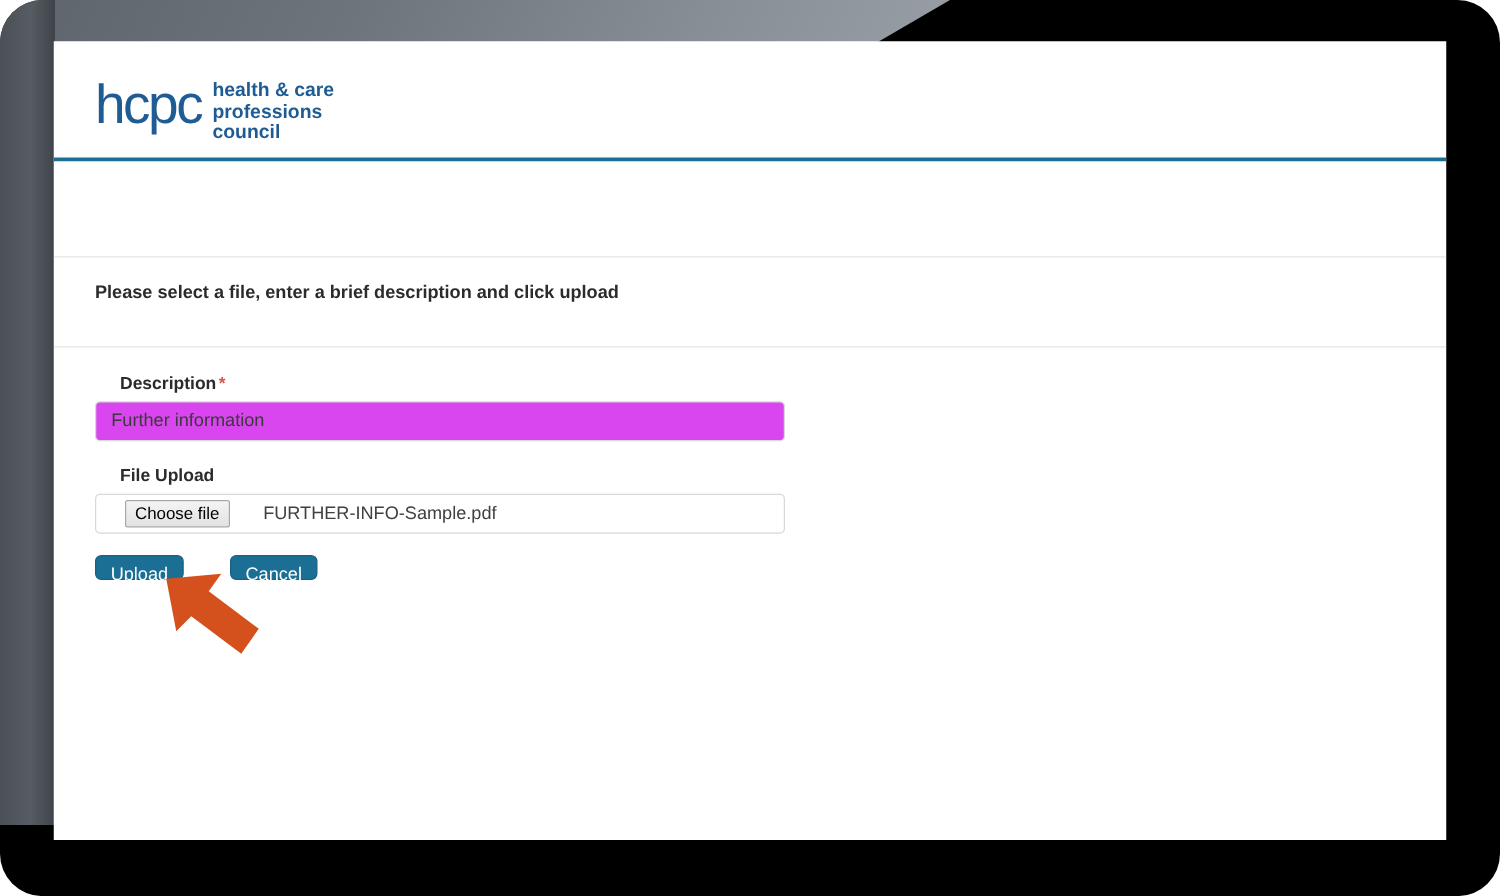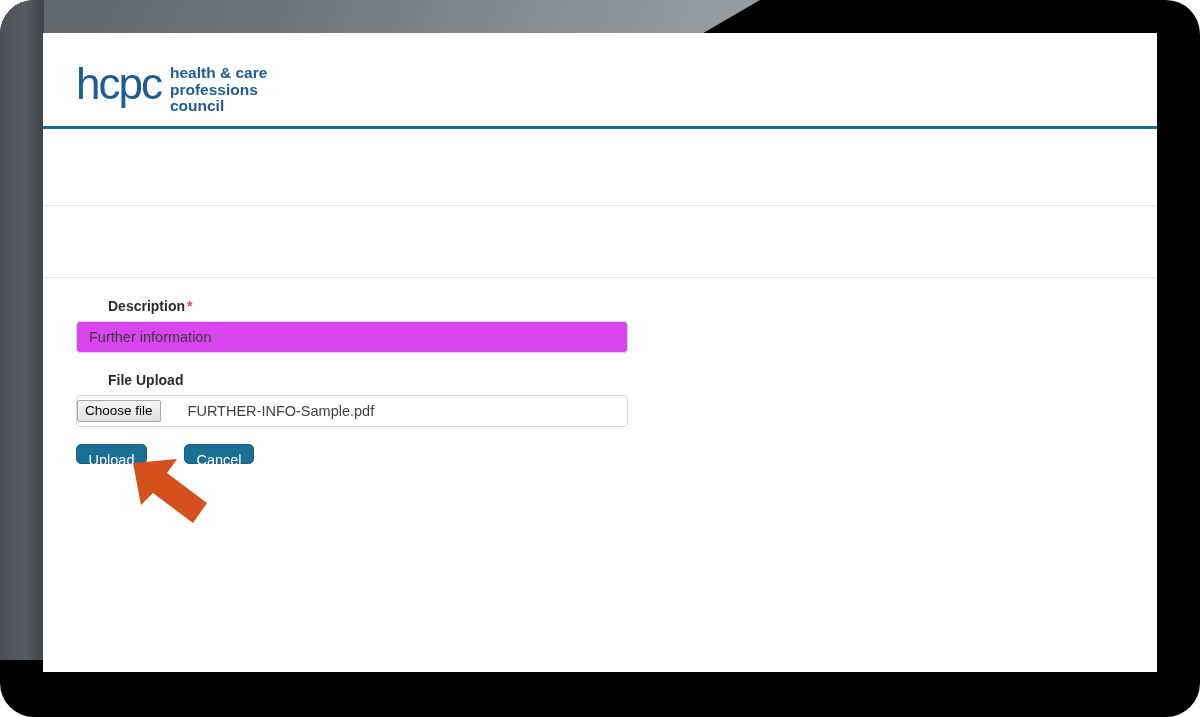--- a/index.html
+++ b/index.html
@@ -123,21 +123,21 @@
     left: 33px;
     top: 193px;
     font-size: 14.5px;
     font-weight: 700;
     color: #2b2b2b;
   }
 
   
   .field-label {
     position: absolute;
-    left: 33px;
+    left: 21px;
     font-size: 14px;
     font-weight: 700;
     color: #2b2b2b;
     padding-left: 32px;
   }
   .req-star {
     color: #d9534f;
     font-weight: 700;
     margin-left: 2px;
   }
@@ -162,21 +162,21 @@
     left: 33px;
     top: 362px;
     width: 552px;
     height: 32px;
     box-sizing: border-box;
     border: 1px solid #d8d8d8;
     border-radius: 4px;
     background: #ffffff;
     display: flex;
     align-items: center;
-    padding-left: 0;
+    padding-left: 23px;
   }
   #choose-file-btn {
     height: 22px;
     box-sizing: border-box;
     padding: 0 7px;
     font-family: "Liberation Sans", sans-serif;
     font-size: 13.5px;
     color: #000000;
     background: linear-gradient(180deg, #f4f4f4 0%, #e2e2e2 100%);
     border: 1px solid #a8a8a8;
@@ -245,20 +245,21 @@
           <div>health &amp; care</div>
           <div>professions</div>
           <div>council</div>
         </div>
       </div>
       <div id="header-rule"></div>
     </div>
 
     <div class="hr-light" style="top:172px;"></div>
 
+    <div id="instruction">Please select a file, enter a brief description and click upload</div>
     <div class="hr-light" style="top:244px;"></div>
 
     <div class="field-label" style="top:265px;">
       <span>Description</span><span class="req-star">*</span>
     </div>
     <input class="text-input" style="top: 288px;" type="text" value="Further information">
 
     <div class="field-label" style="top:339px;">File Upload</div>
     <div id="file-row">
       <button id="choose-file-btn">Choose file</button>

